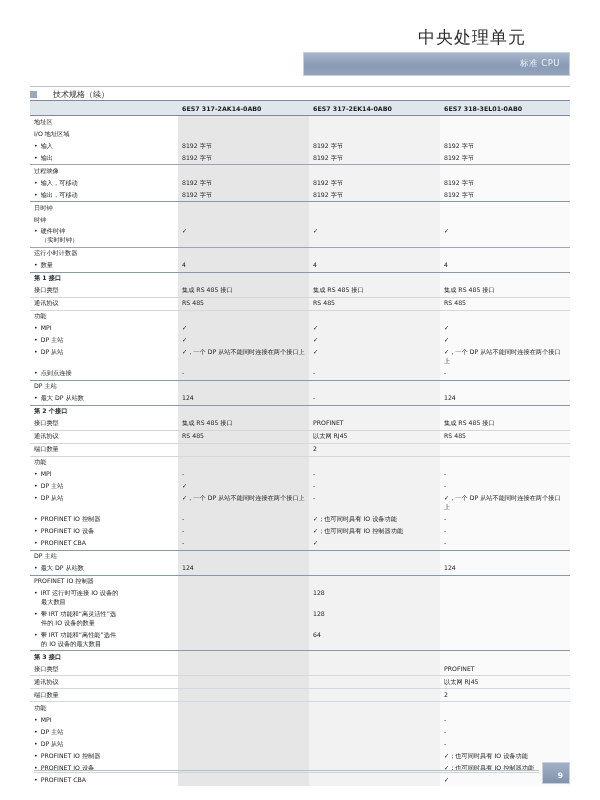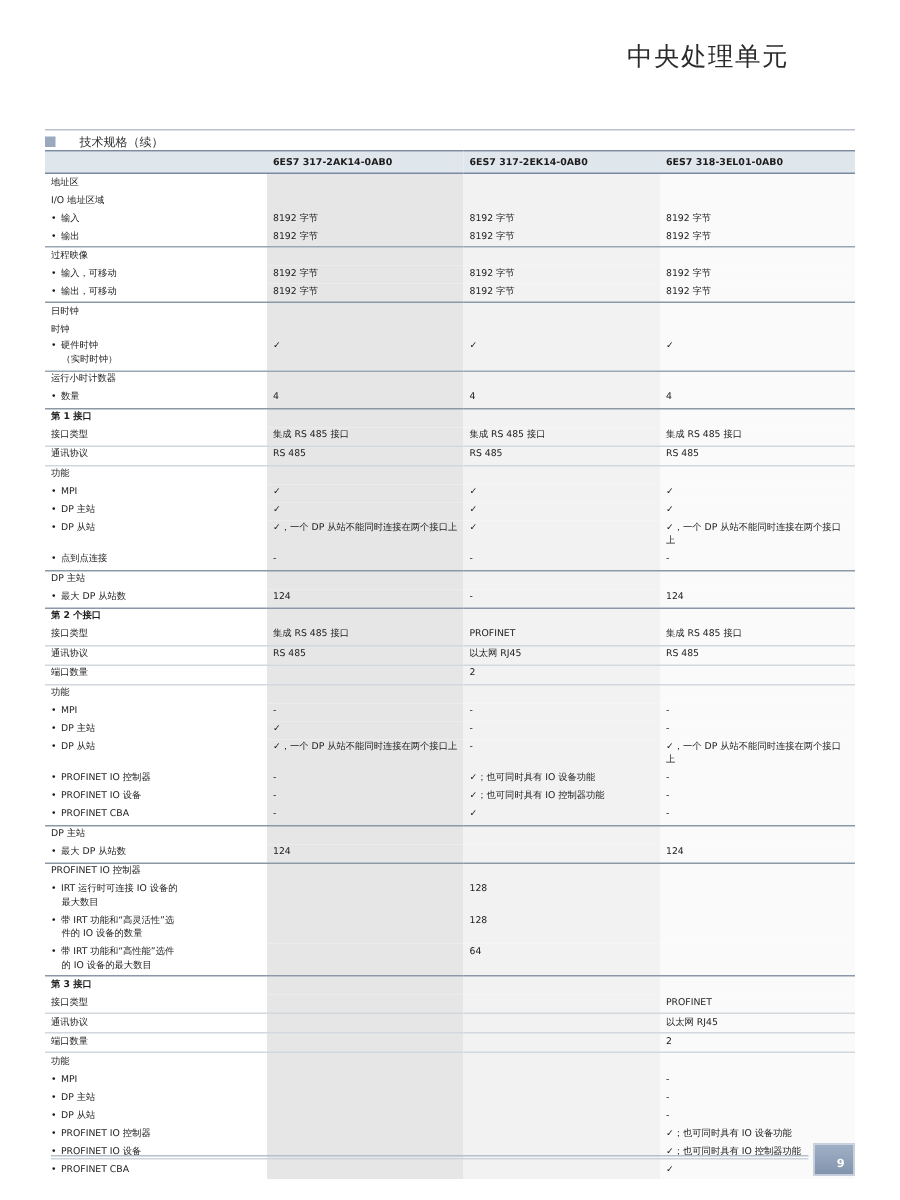--- a/index.html
+++ b/index.html
@@ -81,20 +81,23 @@
   }
   .pagenum { position: absolute; right: 6px; bottom: 3px; font-size: 7.5px; color: #ffffff; font-weight: bold; }
 </style>
 </head>
 <body>
 
 <div class="page">
 
   <div class="header-zone">
     <div class="doc-title">中央处理单元</div>
+    <div class="blue-band">
+      <div class="blue-band-label">标准 CPU</div>
+    </div>
   </div>
 
   <div class="section-rule"></div>
   <div class="section-head">
     <span class="sq"></span>
     <span class="section-title">技术规格（续）</span>
   </div>
 
   <table class="tbl">
     <colgroup>

